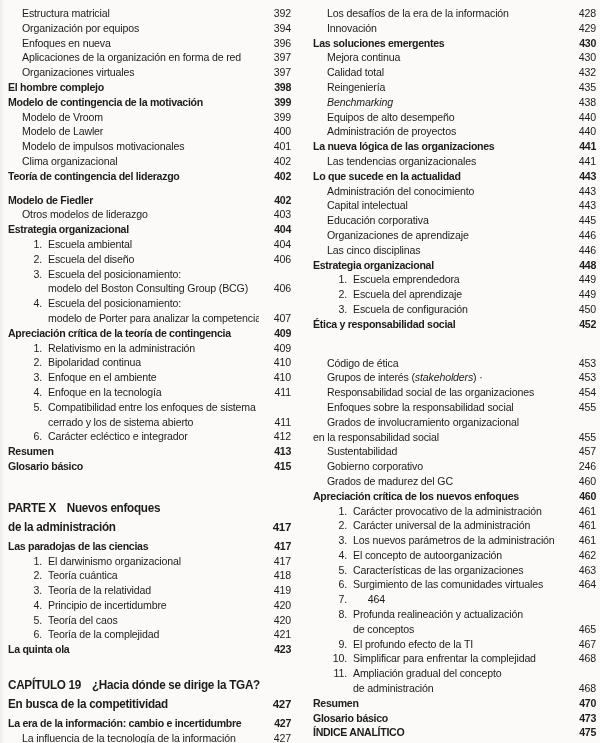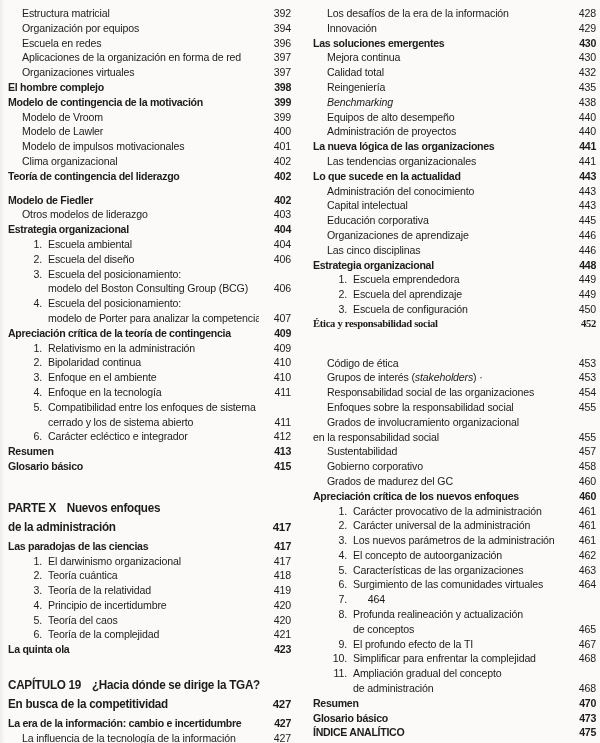--- a/index.html
+++ b/index.html
@@ -60,21 +60,21 @@
   <div class="col">
       <div class="row" style="padding-left: 14px;">
         <span class="lbl">Estructura matricial</span>
         <span class="pg">392</span>
       </div>
       <div class="row" style="padding-left: 14px;">
         <span class="lbl">Organización por equipos</span>
         <span class="pg">394</span>
       </div>
       <div class="row" style="padding-left: 14px;">
-        <span class="lbl">Escuela en redes</span>
+        <span class="lbl">Enfoques en nueva</span>
         <span class="pg">396</span>
       </div>
       <div class="row" style="padding-left: 14px;">
         <span class="lbl">Aplicaciones de la organización en forma de red</span>
         <span class="pg">397</span>
       </div>
       <div class="row" style="padding-left: 14px;">
         <span class="lbl">Organizaciones virtuales</span>
         <span class="pg">397</span>
       </div>
@@ -345,21 +345,21 @@
       <div class="row">
         <span class="num">2.</span>
         <span class="lbl">Escuela del aprendizaje</span>
         <span class="pg">449</span>
       </div>
       <div class="row">
         <span class="num">3.</span>
         <span class="lbl">Escuela de configuración</span>
         <span class="pg">450</span>
       </div>
-      <div class="row b" style="padding-left: 0px; font-family: Liberation Serif, serif;">
+      <div class="row b" style="padding-left: 0px;">
         <span class="lbl">Ética y responsabilidad social</span>
         <span class="pg">452</span>
       </div>
       <div class="row" style="padding-left: 14px; margin-top: 24px;">
         <span class="lbl">Código de ética</span>
         <span class="pg">453</span>
       </div>
       <div class="row" style="padding-left: 14px;">
         <span class="lbl"><span>Grupos de interés (</span><i>stakeholders</i><span>) ·</span></span>
         <span class="pg">453</span>
@@ -379,21 +379,21 @@
       <div class="row" style="padding-left: 0px;">
         <span class="lbl">en la responsabilidad social</span>
         <span class="pg">455</span>
       </div>
       <div class="row" style="padding-left: 14px;">
         <span class="lbl">Sustentabilidad</span>
         <span class="pg">457</span>
       </div>
       <div class="row" style="padding-left: 14px;">
         <span class="lbl">Gobierno corporativo</span>
-        <span class="pg">458</span>
+        <span class="pg">246</span>
       </div>
       <div class="row" style="padding-left: 14px;">
         <span class="lbl">Grados de madurez del GC</span>
         <span class="pg">460</span>
       </div>
       <div class="row b" style="padding-left: 0px;">
         <span class="lbl">Apreciación crítica de los nuevos enfoques</span>
         <span class="pg">460</span>
       </div>
       <div class="row">

